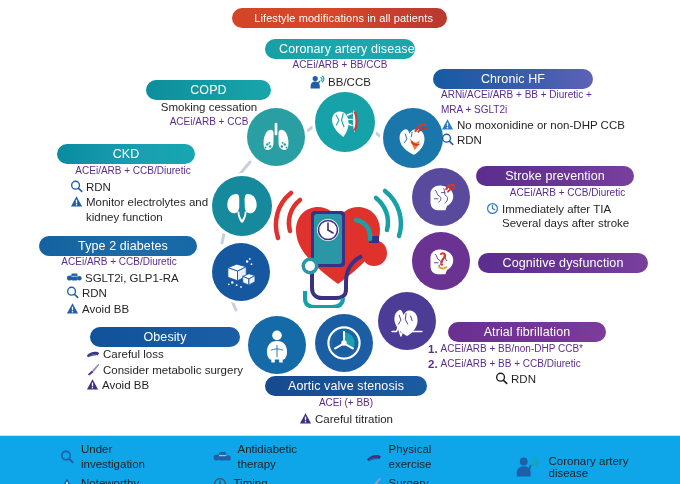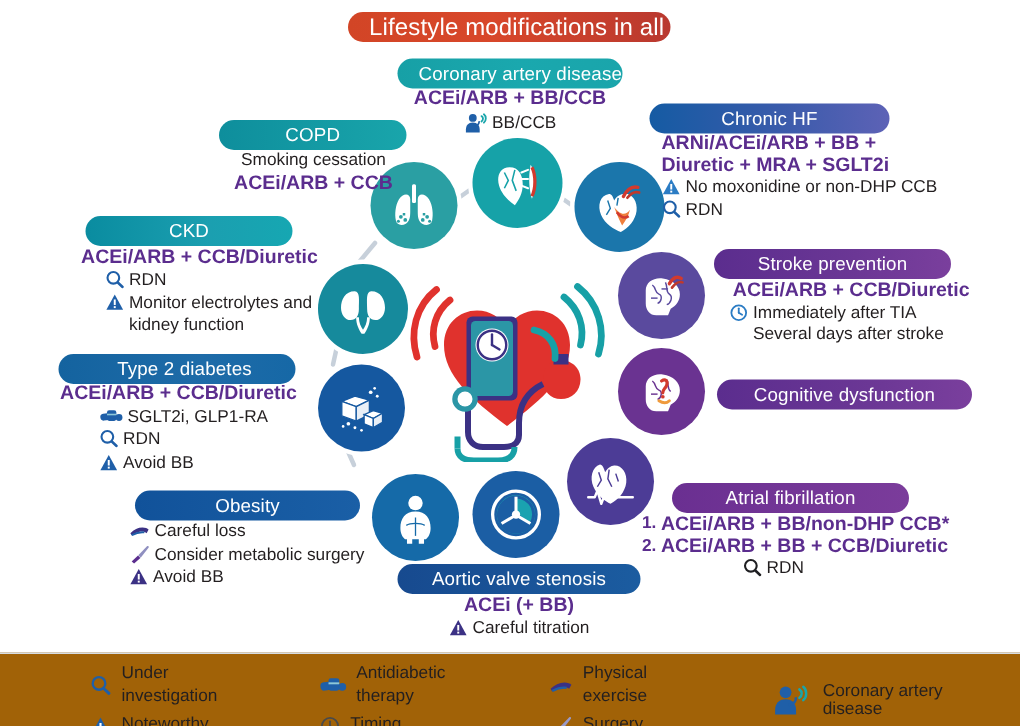--- a/index.html
+++ b/index.html
@@ -21,36 +21,36 @@
     font-size:12.5px;
     line-height:17px;
     text-align:center;
     padding:1.5px 14px;
     white-space:nowrap;
     box-sizing:border-box;
     letter-spacing:.1px;
   }
   .pill.lifestyle{
     background:linear-gradient(90deg,#d24526 0%,#d8472a 45%,#b9382f 100%);
-    font-size:16px;
+    font-size:11px;
     text-align:right;
   }
   .pill.teal{background:linear-gradient(90deg,#17a0a6 0%,#1aa8ae 55%,#1aa5ab 100%);}
   .pill.teal2{background:linear-gradient(90deg,#0e8e9c 0%,#19a5ab 100%);}
   .pill.tealblue{background:linear-gradient(90deg,#0a8ca0 0%,#1b9fb0 60%,#16a7b2 100%);}
   .pill.blue{background:linear-gradient(90deg,#14639f 0%,#1e6ba8 60%,#1668a6 100%);padding-left:24px;}
   .pill.navy{background:linear-gradient(90deg,#11529a 0%,#1a5fa6 100%);}
   .pill.bluepurple{background:linear-gradient(90deg,#155ba3 0%,#3a5bab 55%,#5d62b6 100%);}
   .pill.purple{background:linear-gradient(90deg,#5b2d8e 0%,#6b3795 60%,#7a3f9d 100%);}
   .pill.purple2{background:linear-gradient(90deg,#6a2f91 0%,#7b3c9b 100%);}
   .pill.deepblue{background:linear-gradient(90deg,#174a8f 0%,#1b5ca0 100%);}
 
   
   .tblock{position:absolute;font-size:11.5px;line-height:14.5px;}
-  .rx{color:#5b2d8e;font-weight:bold;font-size:13px;}
+  .rx{color:#5b2d8e;font-weight:normal;font-size:10px;}
   .plain{color:#231f20;}
   .ln{display:flex;align-items:flex-start;gap:3px;}
   .ln .tx{display:block;}
   .ctr{text-align:center;}
   .num{color:#5b2d8e;font-weight:bold;}
 
   
   .ic{display:inline-block;vertical-align:-2px;flex:0 0 auto;}
   .ic svg{display:block;}
 
@@ -58,21 +58,21 @@
   .circ{
     position:absolute;border-radius:50%;
     display:flex;align-items:center;justify-content:center;
     box-shadow:0 0 0 3px #ffffff;
   }
 
   
   .legend{
     position:absolute;left:0;right:0;bottom:0;height:48px;
     border-top:1px solid #d7dde3;
-    background:#a16207;
+    background:#0ea5e9;
     margin-top:20px;
   }
   .legend-inner{
     position:absolute;left:60px;top:6px;right:10px;
     display:flex;gap:20px;font-size:11.5px;color:#231f20;
   }
   .lg-col{display:flex;flex-direction:column;gap:4px;}
   .lg-row{display:flex;align-items:center;gap:7px;line-height:15px;}
   .lg-wide{display:flex;align-items:center;gap:10px;}
 </style>

